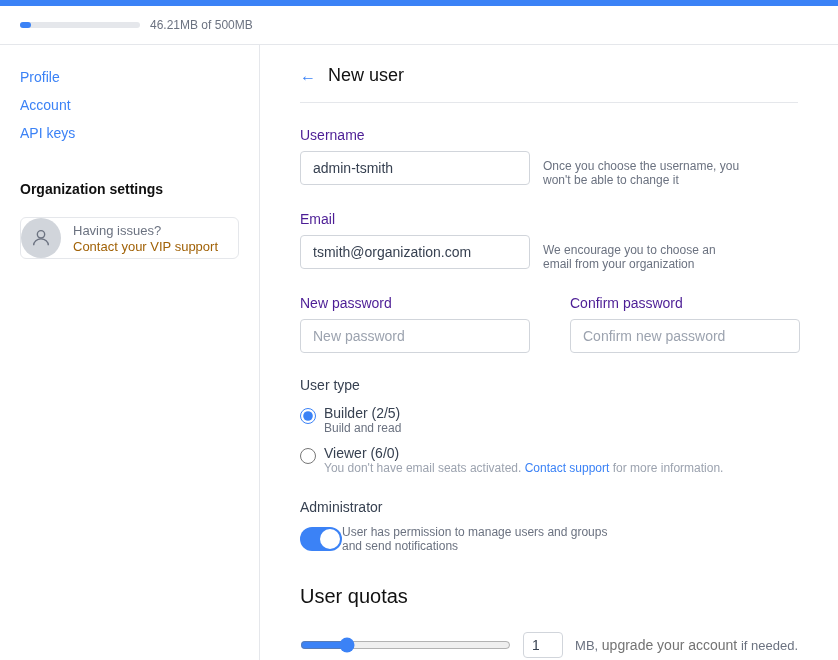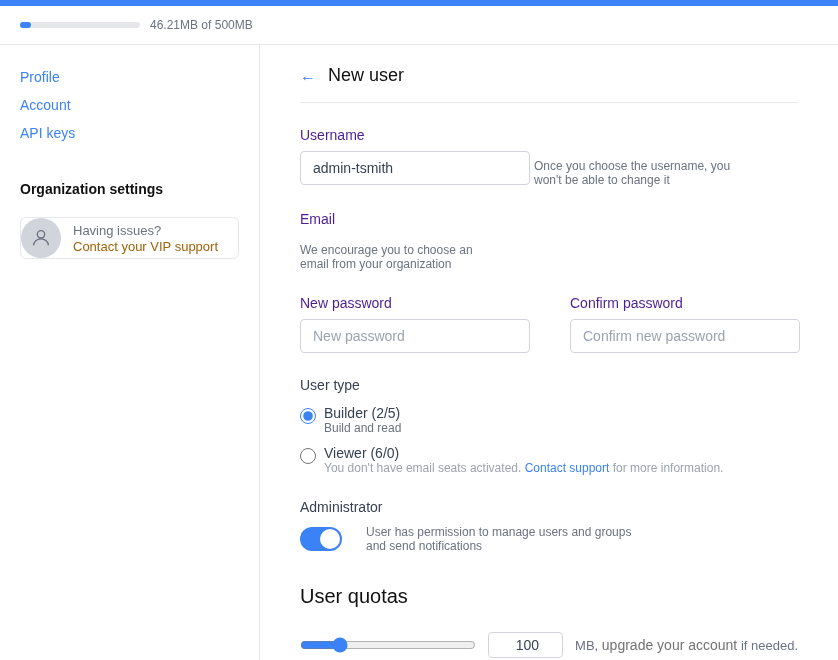--- a/index.html
+++ b/index.html
@@ -30,21 +30,21 @@
 
     
     .content { flex: 1; overflow-y: auto; padding: 20px 40px; }
     .page-header { display: flex; align-items: center; gap: 12px; margin-bottom: 24px; padding-bottom: 16px; border-bottom: 1px solid #e5e7eb; }
     .back-arrow { color: #3b82f6; font-size: 16px; cursor: pointer; text-decoration: none; }
     .page-title { font-size: 18px; font-weight: 400; color: #111; }
 
     
     .form-section { margin-bottom: 24px; }
     .form-label { font-size: 14px; font-weight: 500; color: #4c1d95; margin-bottom: 8px; display: block; }
-    .form-row { display: flex; align-items: flex-start; gap: 4px; }
+    .form-row { display: flex; align-items: flex-start; gap: 13px; }
     .form-input { width: 230px; padding: 8px 12px; border: 1px solid #d1d5db; border-radius: 4px; font-size: 14px; color: #374151; outline: none; }
     .form-hint { font-size: 12px; color: #6b7280; max-width: 200px; padding-top: 8px; }
 
     .password-row { display: flex; gap: 40px; margin-bottom: 24px; }
     .password-group { }
     .password-input { width: 230px; padding: 8px 12px; border: 1px solid #d1d5db; border-radius: 4px; font-size: 14px; color: #9ca3af; outline: none; background: #fff; }
     .password-input::placeholder { color: #9ca3af; }
 
     
     .user-type-section { margin-bottom: 24px; }
@@ -53,35 +53,35 @@
     .radio-input { margin-top: 3px; accent-color: #3b82f6; width: 16px; height: 16px; flex-shrink: 0; }
     .radio-label-group { }
     .radio-label { font-size: 14px; color: #374151; font-weight: 500; }
     .radio-sublabel { font-size: 12px; color: #6b7280; }
     .radio-disabled-text { font-size: 12px; color: #9ca3af; }
     .contact-link { color: #3b82f6; text-decoration: none; }
 
     
     .admin-section { margin-bottom: 32px; }
     .admin-title { font-size: 14px; font-weight: 500; color: #374151; margin-bottom: 10px; }
-    .admin-row { display: flex; align-items: center; gap: 24px; }
+    .admin-row { display: flex; align-items: center; gap: 0; }
     
     
     .toggle-wrapper { position: relative; width: 42px; height: 24px; flex-shrink: 0; }
     .toggle-input { opacity: 0; width: 0; height: 0; }
     .toggle-slider { position: absolute; inset: 0; background: #3b82f6; border-radius: 12px; cursor: pointer; }
     .toggle-knob { position: absolute; top: 2px; left: 20px; width: 20px; height: 20px; background: #fff; border-radius: 50%; transition: left 0.2s; }
     .admin-description { font-size: 12px; color: #6b7280; max-width: 280px; }
 
     
     .quotas-section { }
     .quotas-title { font-size: 20px; font-weight: 400; color: #111; margin-bottom: 24px; }
     .quota-slider-row { display: flex; align-items: center; gap: 12px; margin-bottom: 8px; }
     .quota-slider { flex: 1; max-width: 250px; accent-color: #3b82f6; cursor: pointer; }
-    .quota-input { width: 75px; padding: 4px 8px; border: 1px solid #d1d5db; border-radius: 4px; font-size: 14px; text-align: right; color: #374151; }
+    .quota-input { width: 40px; padding: 4px 8px; border: 1px solid #d1d5db; border-radius: 4px; font-size: 14px; text-align: right; color: #374151; }
     .quota-unit { font-size: 13px; color: #6b7280; }
     .quota-upgrade-link { color: #737373; text-decoration: none; font-size: 14px; }
   </style>
 </head>
 <body>
 
 <div class="top-bar"></div>
 
 <div class="storage-bar-row">
   <div class="storage-track">
@@ -124,20 +124,21 @@
       <label class="form-label">Username</label>
       <div class="form-row">
         <input class="form-input" type="text" value="admin-tsmith" style="">
         <div class="form-hint">Once you choose the username, you won't be able to change it</div>
       </div>
     </div>
 
     <div class="form-section">
       <label class="form-label">Email</label>
       <div class="form-row">
+        <input class="form-input" type="text" value="tsmith@organization.com" style="">
         <div class="form-hint">We encourage you to choose an email from your organization</div>
       </div>
     </div>
 
     <div class="password-row">
       <div class="password-group">
         <label class="form-label">New password</label>
         <input class="password-input" type="password" placeholder="New password" style="">
       </div>
       <div class="password-group">

